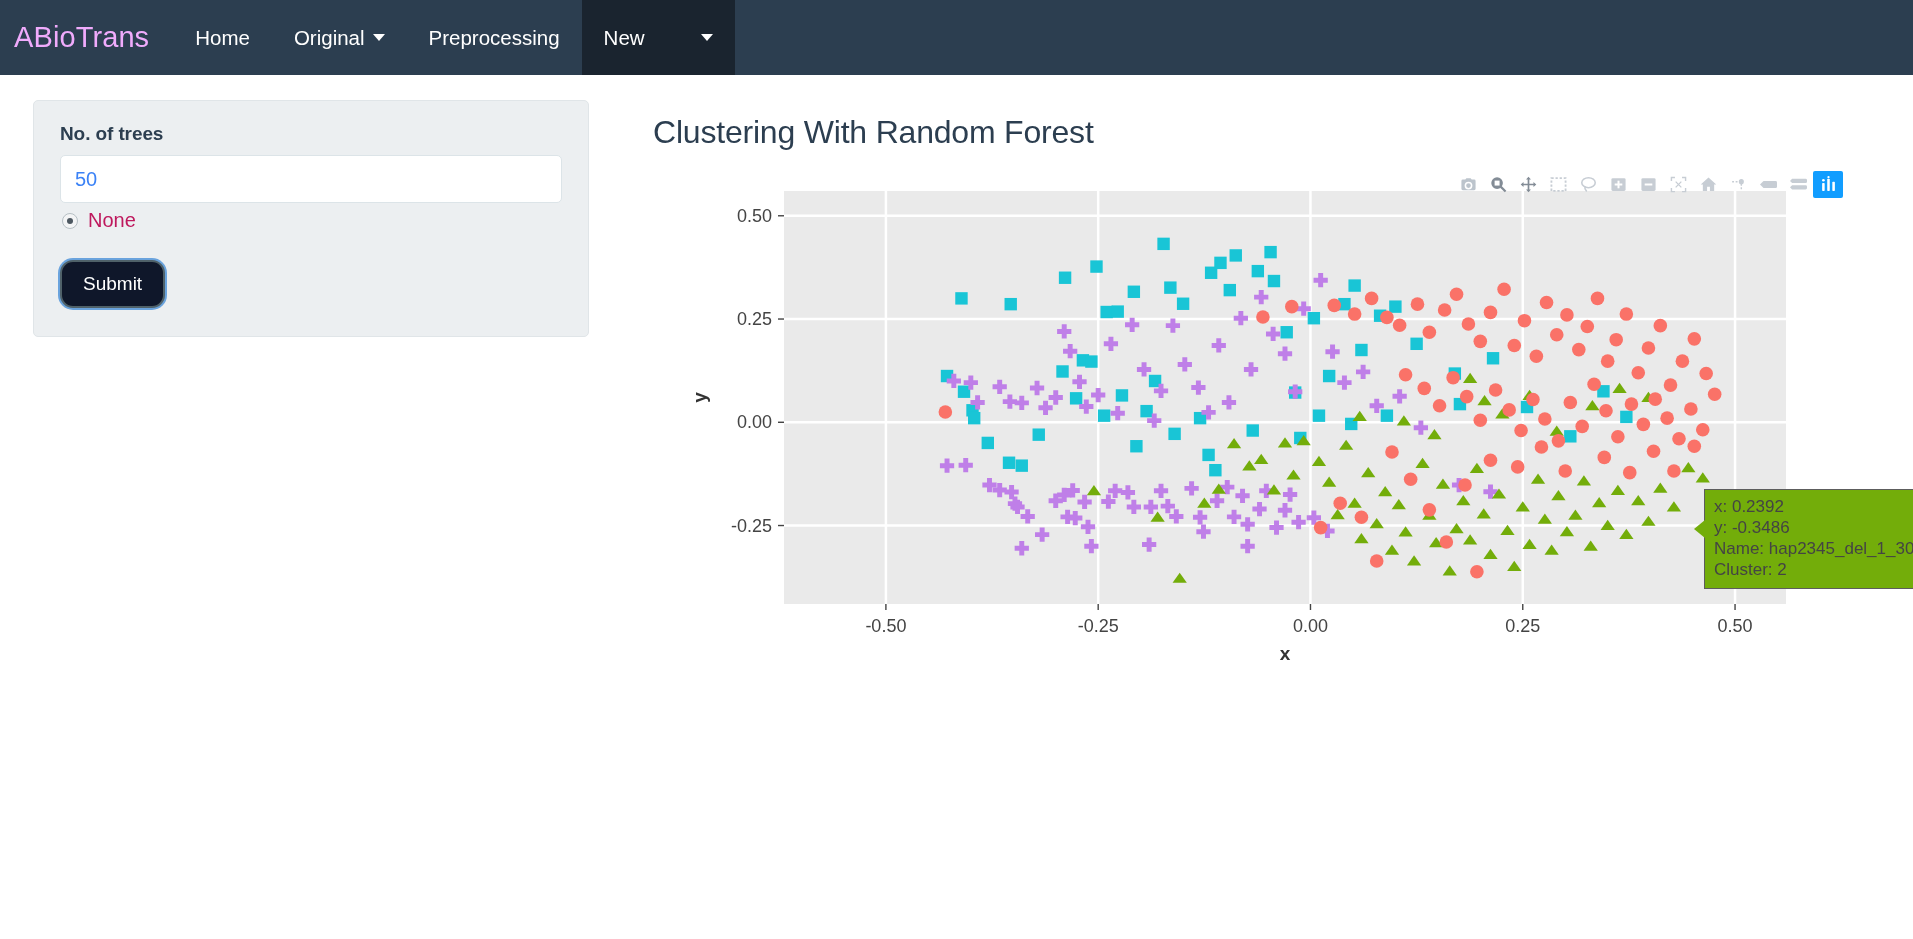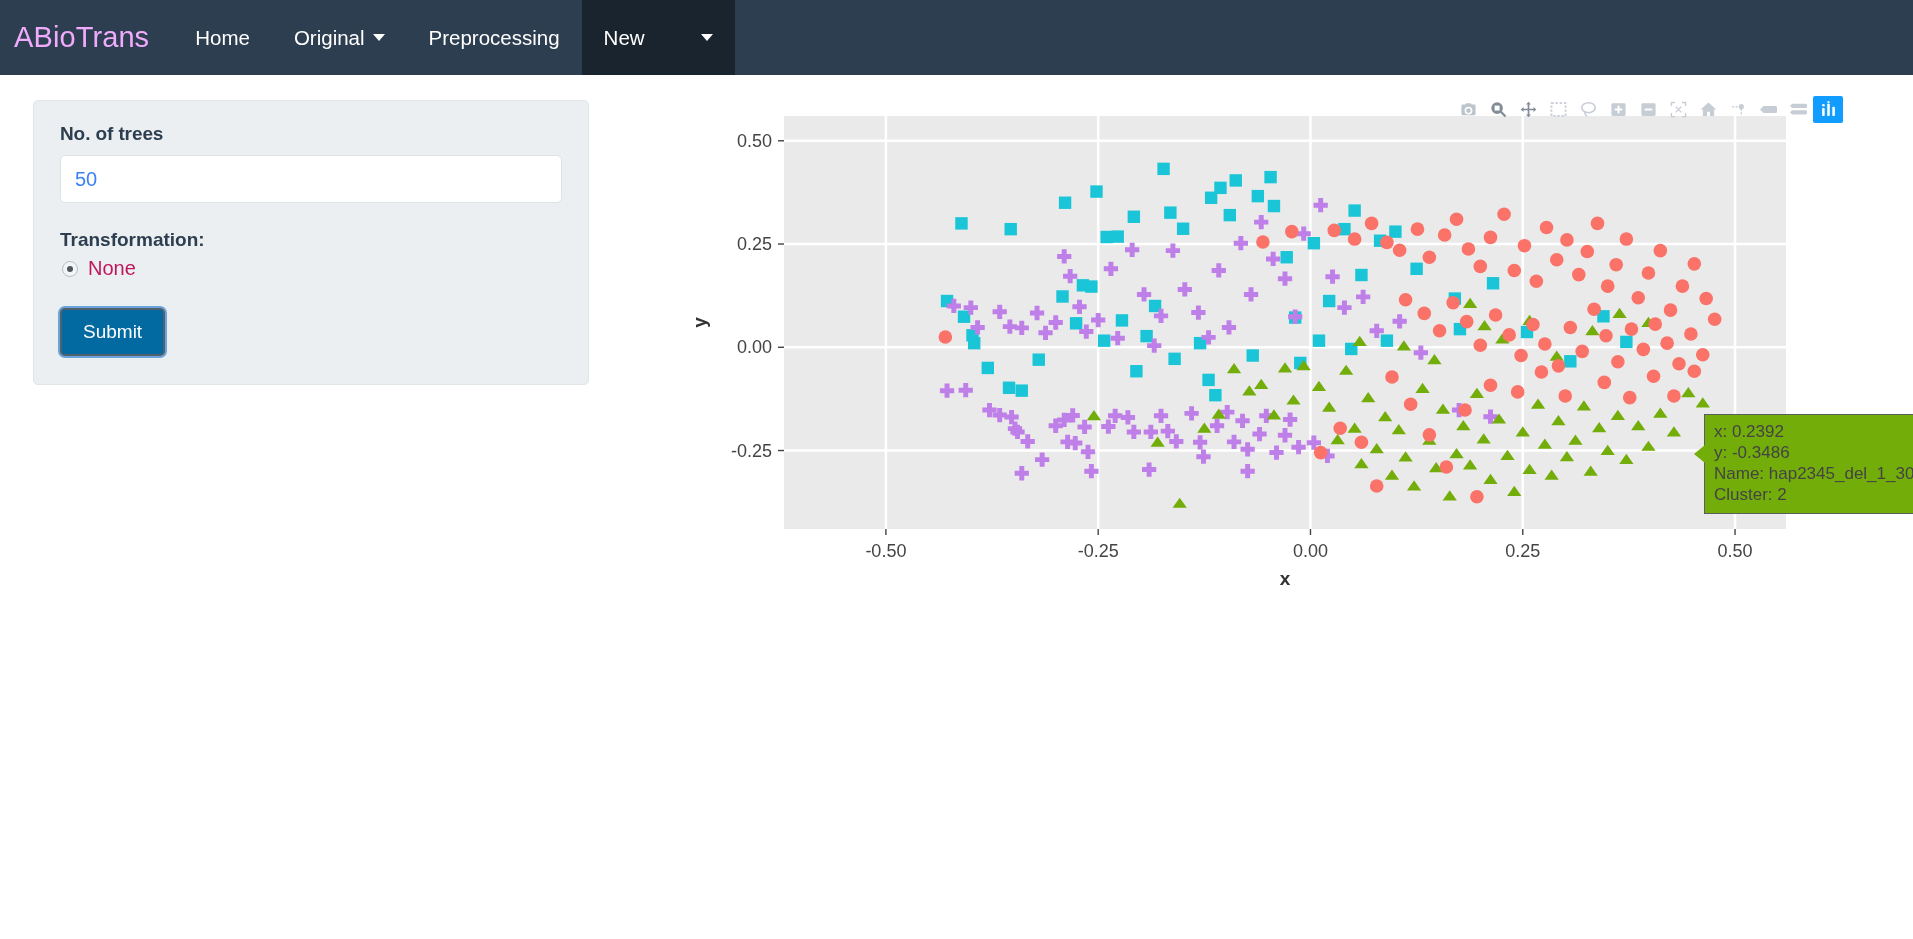--- a/index.html
+++ b/index.html
@@ -119,26 +119,26 @@
     left: 4px; top: 4px;
     width: 6px; height: 6px;
     border-radius: 50%;
     background: #4c5760;
   }
   .radio-text { font-size: 20px; color: #be185d; }
   .submit-btn {
     margin-top: 22px;
     display: inline-block;
     padding: 11px 21px;
-    background: #0369a1;
+    background: #0f172a;
     color: #ffffff;
     font-size: 19px;
     font-family: "Liberation Sans", sans-serif;
     border: 2px solid #4f6169;
-    border-radius: 5px;
+    border-radius: 13px;
     box-shadow: 0 0 0 2px #6aa3dd;
     cursor: pointer;
     outline: none;
   }
 
   
   .plot-title {
     color: #2c3e50;
     font-size: 32px;
     font-weight: 400;
@@ -215,32 +215,32 @@
   <div class="sidebar-col">
     <div class="well">
 
       <div class="field-row">
         <div class="field-group">
           <label class="field-label">No. of trees</label>
           <input class="text-input" type="text" value="50" style="">
         </div>
       </div>
 
-      <label class="transform-label">Transformation:</label>
 
       <div class="radio-row">
         <span class="radio checked"></span>
         <span class="radio-text">None</span>
       </div>
 
       <button class="submit-btn">Submit</button>
     </div>
   </div>
 
   <div class="main-col">
+    <div class="plot-title">Clustering With Random Forest</div>
 
     <div class="plot-wrap">
 
       <div class="modebar">
         <div class="mb-group">
           <div class="mb-btn">
             <svg width="17" height="17" viewBox="0 0 24 24" fill="#bcc4cc">
               <path d="M9 3L7.5 5H4a2 2 0 0 0-2 2v11a2 2 0 0 0 2 2h16a2 2 0 0 0 2-2V7a2 2 0 0 0-2-2h-3.5L15 3H9zm3 5a5.5 5.5 0 1 1 0 11 5.5 5.5 0 0 1 0-11zm0 2.2a3.3 3.3 0 1 0 0 6.6 3.3 3.3 0 0 0 0-6.6z"></path>
             </svg>
           </div>

